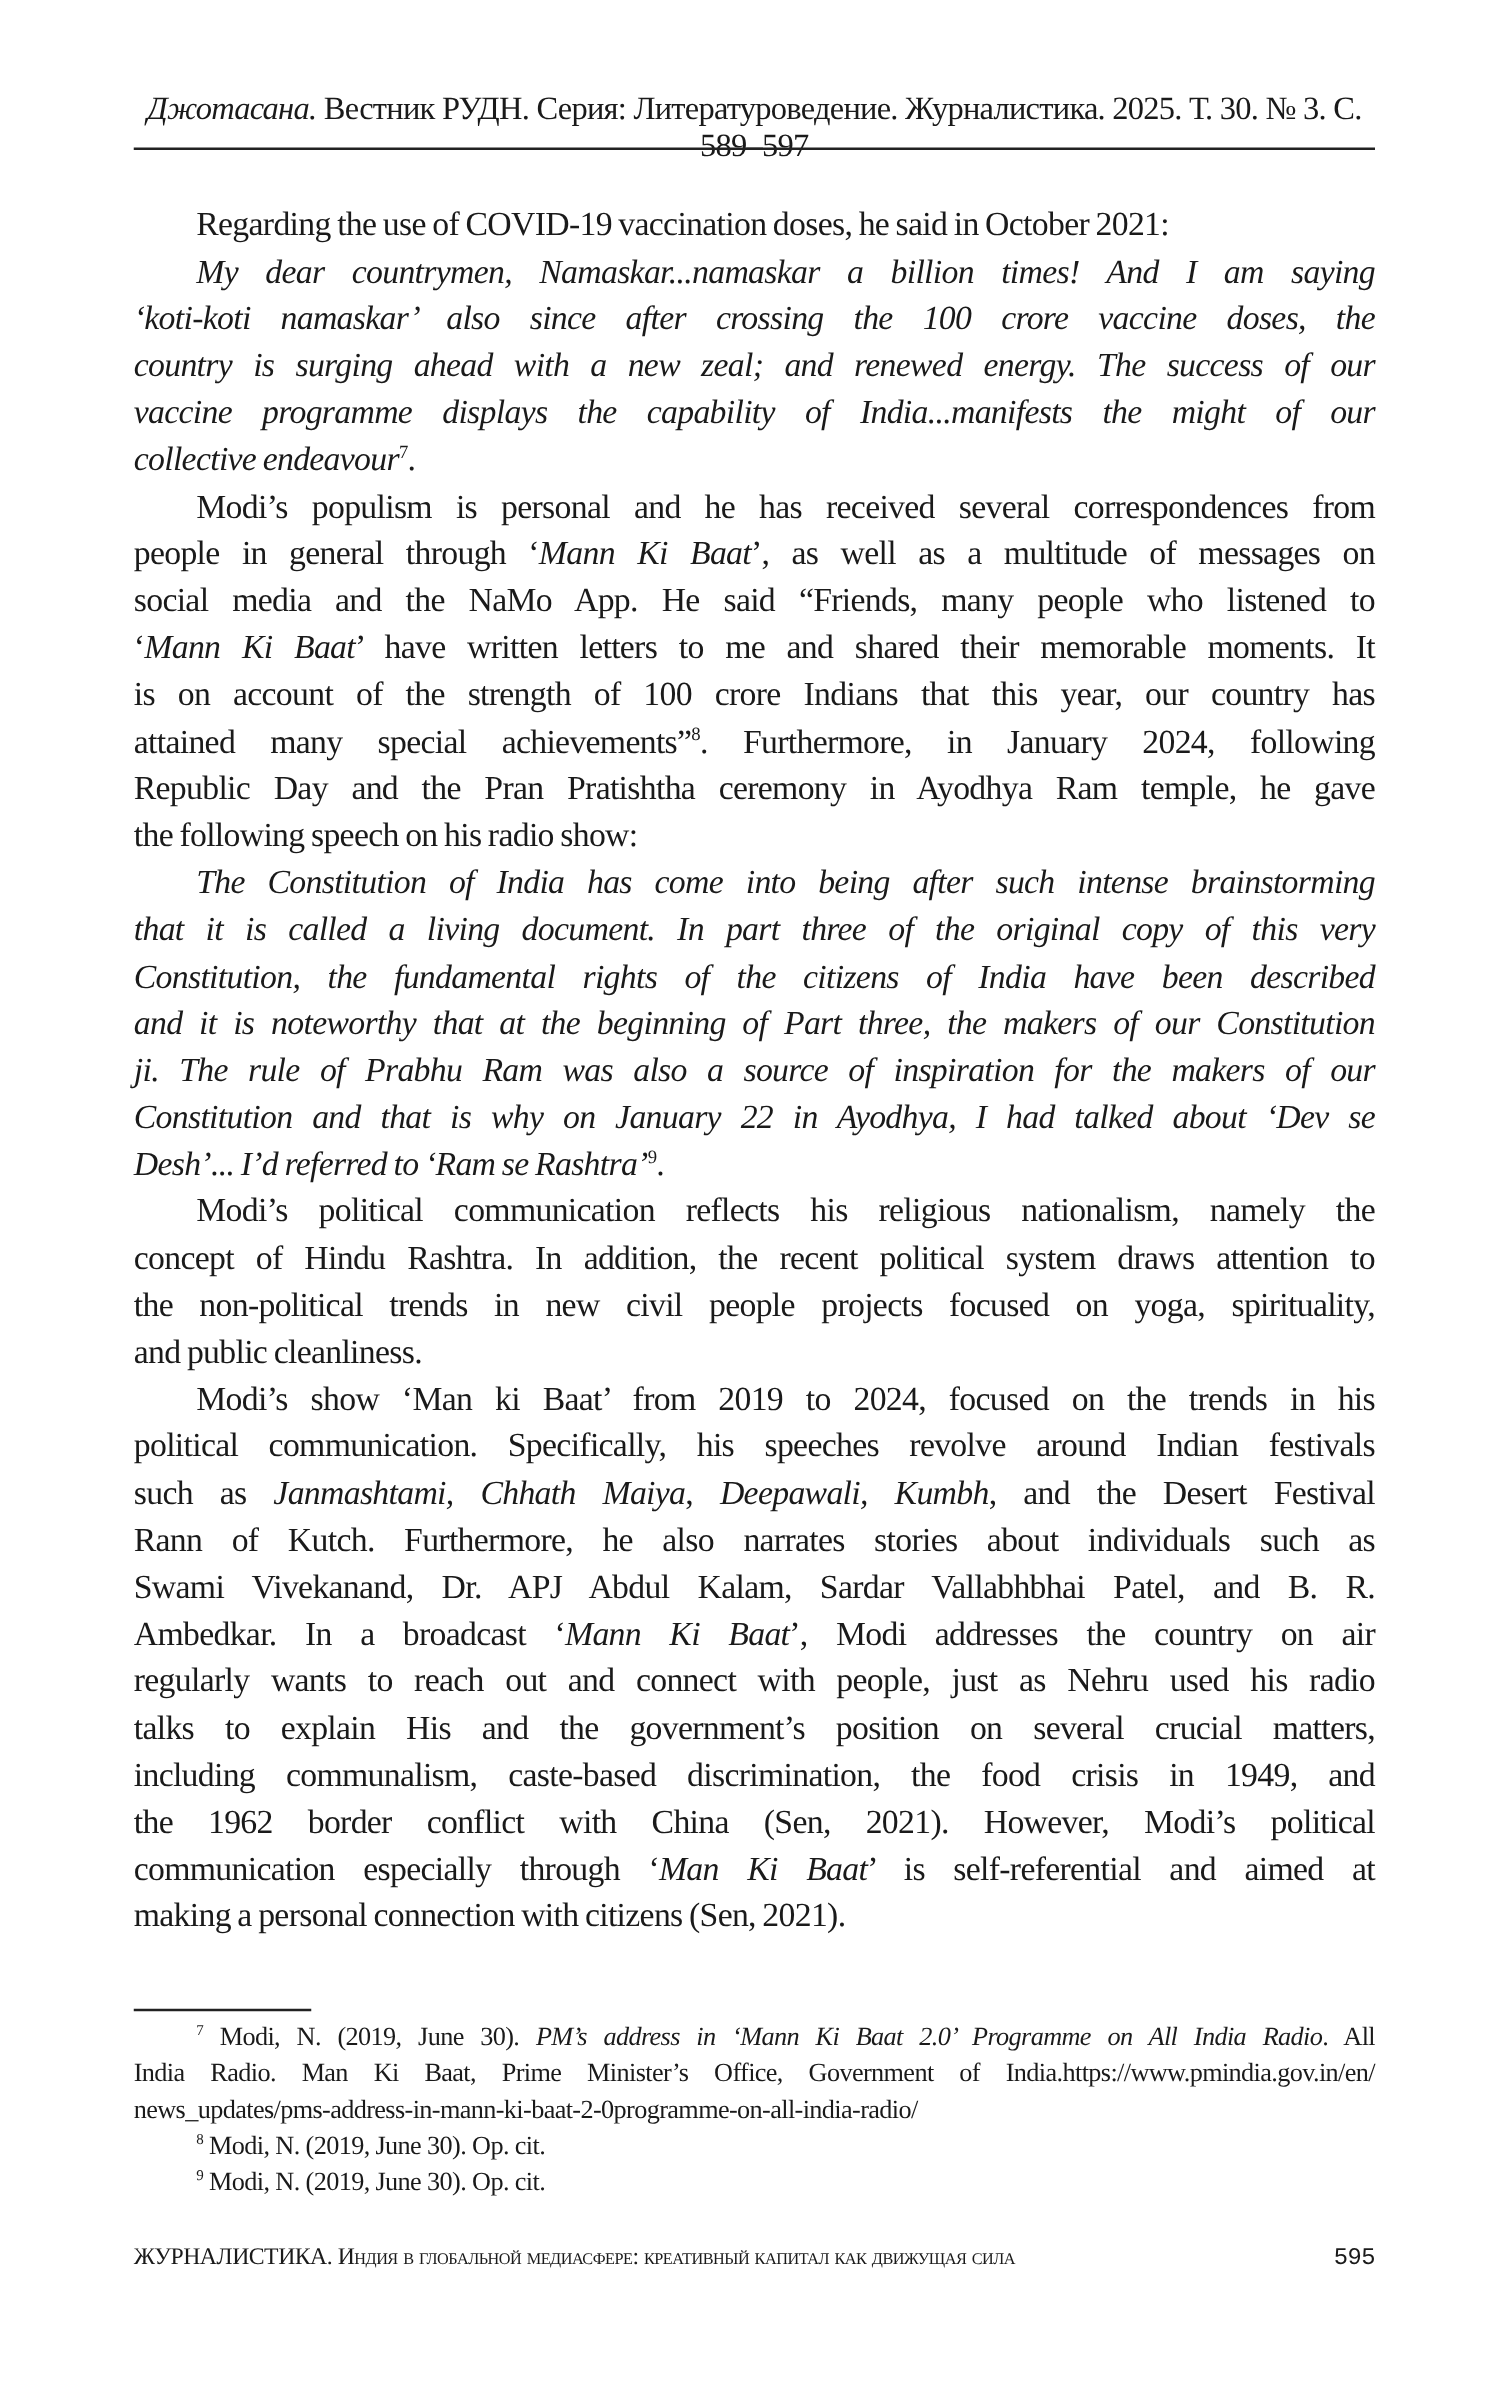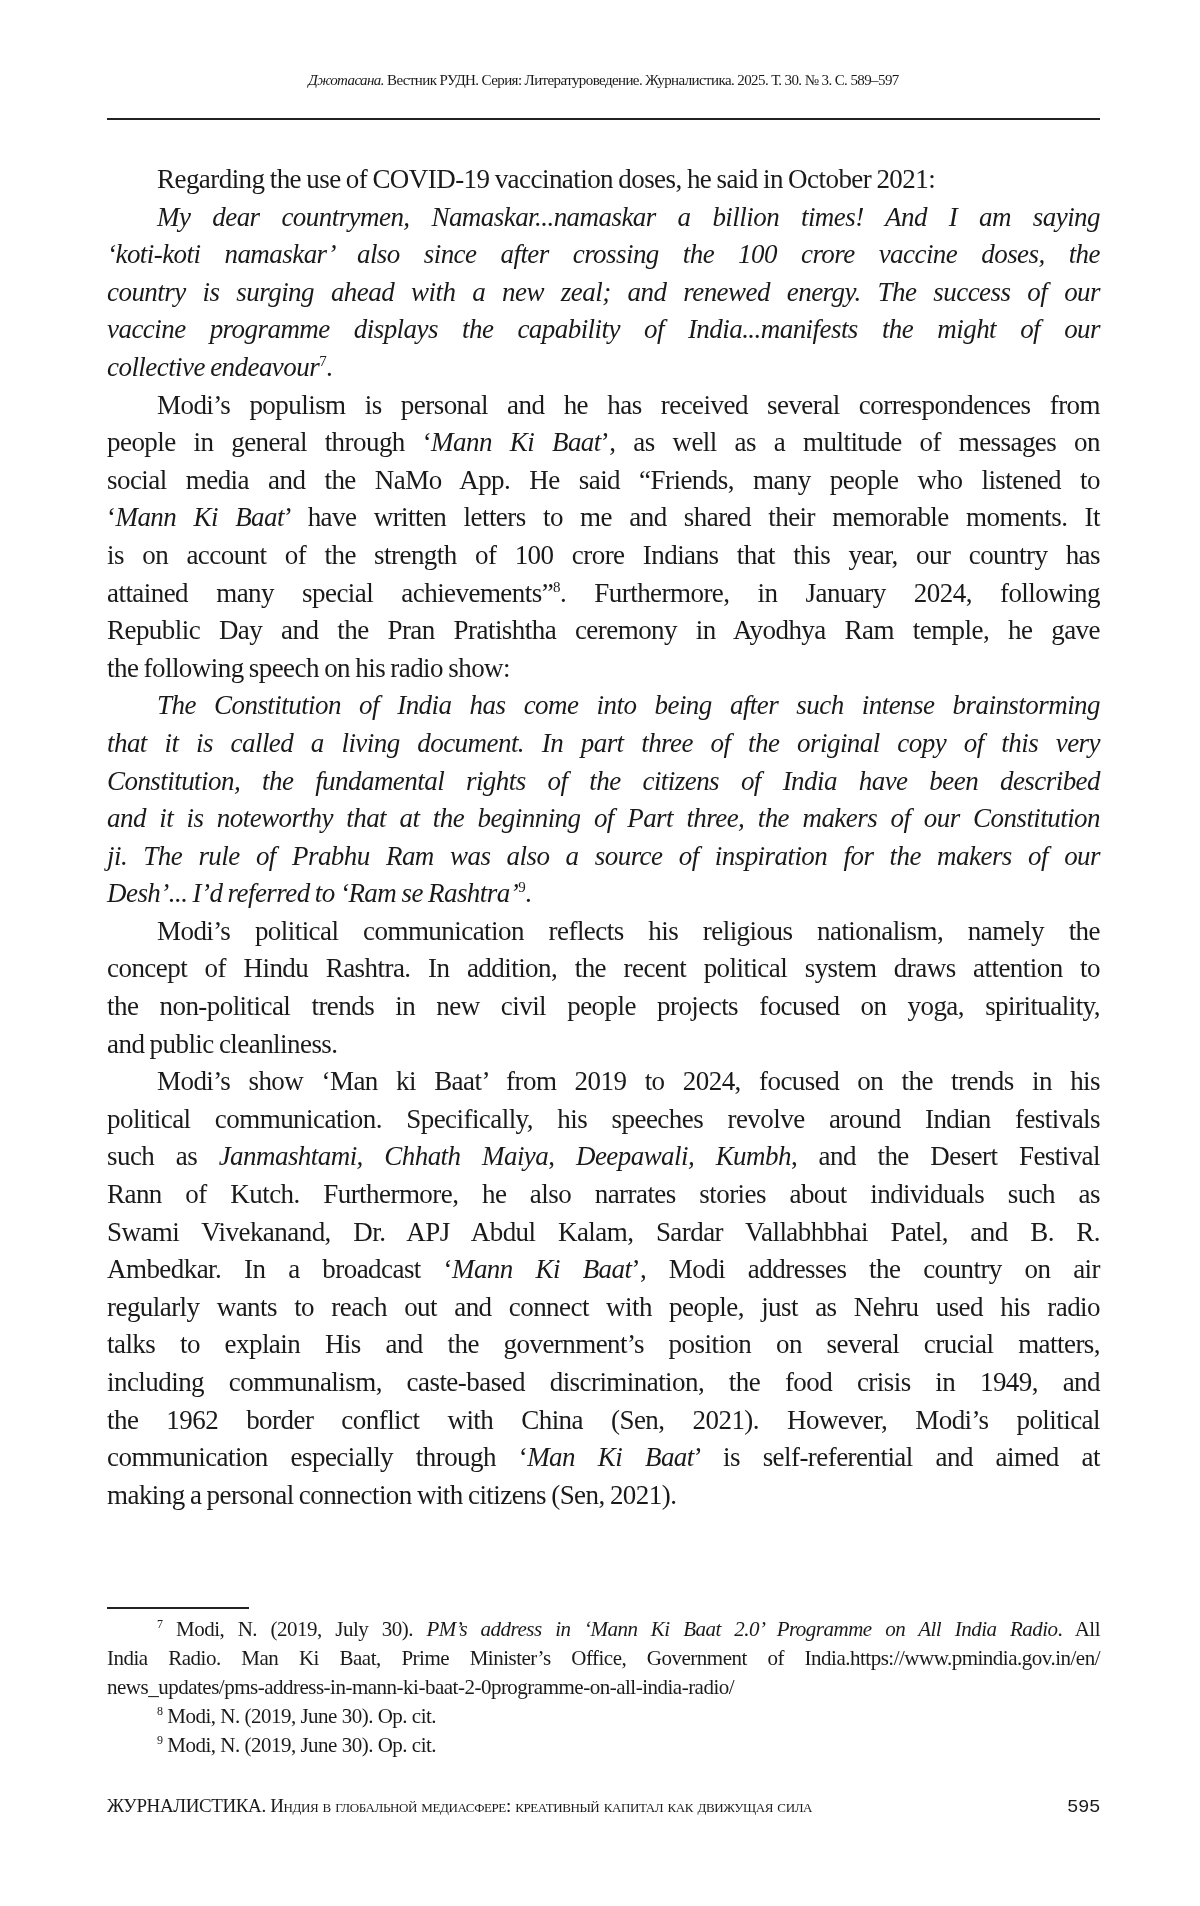--- a/index.html
+++ b/index.html
@@ -1,19 +1,19 @@
 <!DOCTYPE html>
 <html><head>
 <meta charset="utf-8">
 <style>
   html, body { margin:0; padding:0; background:#ffffff; }
   body { width:1200px; height:1906px; position:relative; overflow:hidden; color:#1a1a1a;
          font-family:"Liberation Serif", serif; }
   .running-head { position:absolute; left:107px; width:993px; top:72px; text-align:center;
-         font-size:15px; letter-spacing:-0.6px; }
+         font-size:26px; letter-spacing:-0.6px; }
   .running-head i { font-style:italic; }
   .head-rule { position:absolute; left:107px; width:993px; top:118px; height:2px; background:#222; }
   .body { position:absolute; left:107px; width:993px; top:147px;margin-top:14px; }
   .ln { display:block; height:37.6px; line-height:37.6px; font-size:27px; letter-spacing:-0.55px;
         text-align:justify; text-align-last:justify; white-space:nowrap; overflow:visible; word-spacing:-1px; }
   .ln.last { text-align-last:left; }
   .ln.ind { padding-left:50px; }
   .ln > span.t { display:block; text-align:justify; text-align-last:justify; white-space:normal; }
   .ln.last > span.t { text-align-last:left; }
   .it { font-style:italic; }
@@ -89,20 +89,23 @@
     </div>
     <div class="ln">
       <span class="t it">Constitution, the fundamental rights of the citizens of India have been described</span>
     </div>
     <div class="ln">
       <span class="t it">and it is noteworthy that at the beginning of Part three, the makers of our Constitution</span>
     </div>
     <div class="ln">
       <span class="t it">ji. The rule of Prabhu Ram was also a source of inspiration for the makers of our</span>
     </div>
+    <div class="ln">
+      <span class="t it">Constitution and that is why on January 22 in Ayodhya, I had talked about ‘Dev se</span>
+    </div>
     <div class="ln last">
       <span class="t it">Desh’... I’d referred to ‘Ram se Rashtra’<sup style="font-style: normal;">9</sup><span style="font-style: normal;">.</span></span>
     </div>
     <div class="ln ind">
       <span class="t">Modi’s political communication reflects his religious nationalism, namely the</span>
     </div>
     <div class="ln">
       <span class="t">concept of Hindu Rashtra. In addition, the recent political system draws attention to</span>
     </div>
     <div class="ln">
@@ -146,21 +149,21 @@
     </div>
     <div class="ln last">
       <span class="t">making a personal connection with citizens (Sen, 2021).</span>
     </div>
   </div>
 
 <div class="fn-rule"></div>
 
 <div class="fns">
   <div class="fln ind">
-      <span class="t"><sup>7</sup><span> Modi, N. (2019, July 30). </span><i>PM’s address in ‘Mann Ki Baat 2.0’ Programme on All India Radio</i><span>. All</span></span>
+      <span class="t"><sup>7</sup><span> Modi, N. (2019, June 30). </span><i>PM’s address in ‘Mann Ki Baat 2.0’ Programme on All India Radio</i><span>. All</span></span>
     </div>
   <div class="fln">
       <span class="t">India Radio. Man Ki Baat, Prime Minister’s Office, Government of India.https://www.pmindia.gov.in/en/</span>
     </div>
   <div class="fln last">
       <span class="t">news_updates/pms-address-in-mann-ki-baat-2-0programme-on-all-india-radio/</span>
     </div>
   <div class="fln ind last">
       <span class="t"><sup>8</sup><span> Modi, N. (2019, June 30). Op. cit.</span></span>
     </div>

